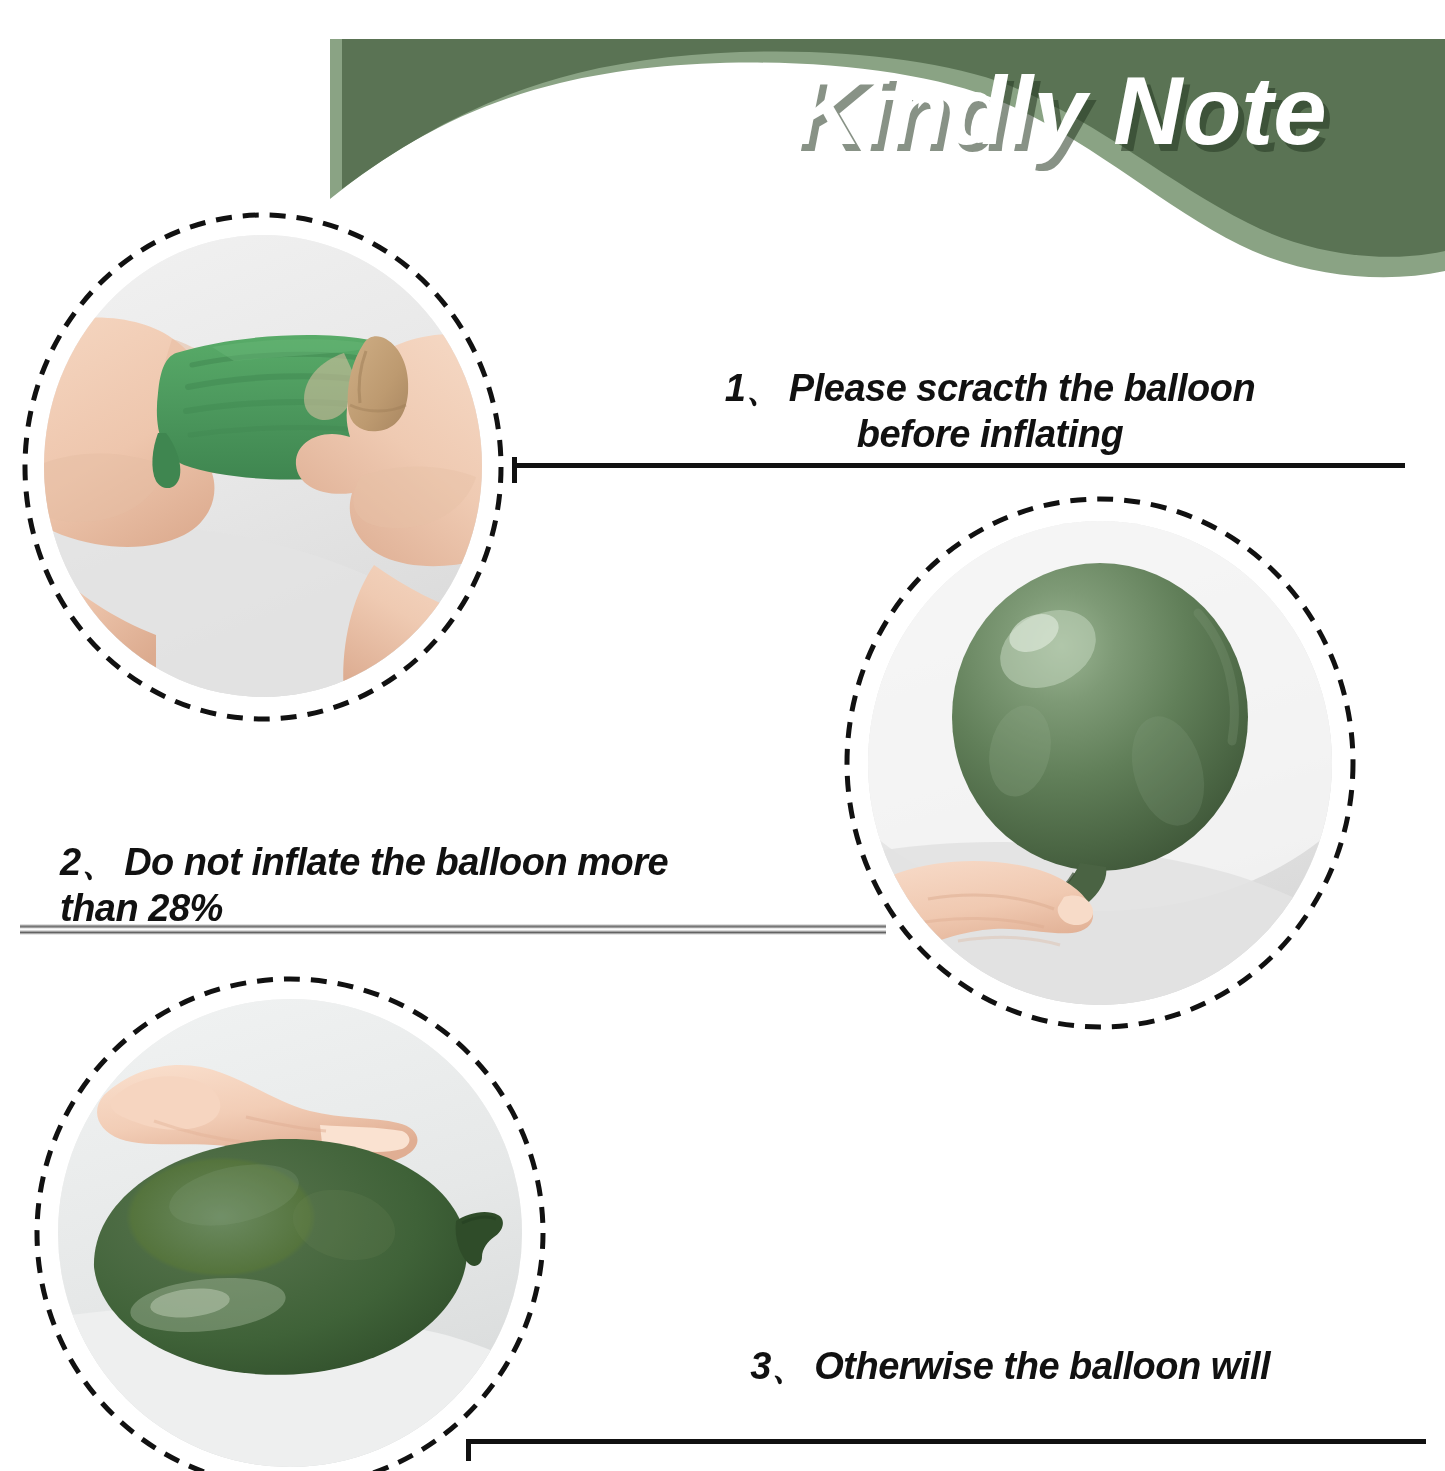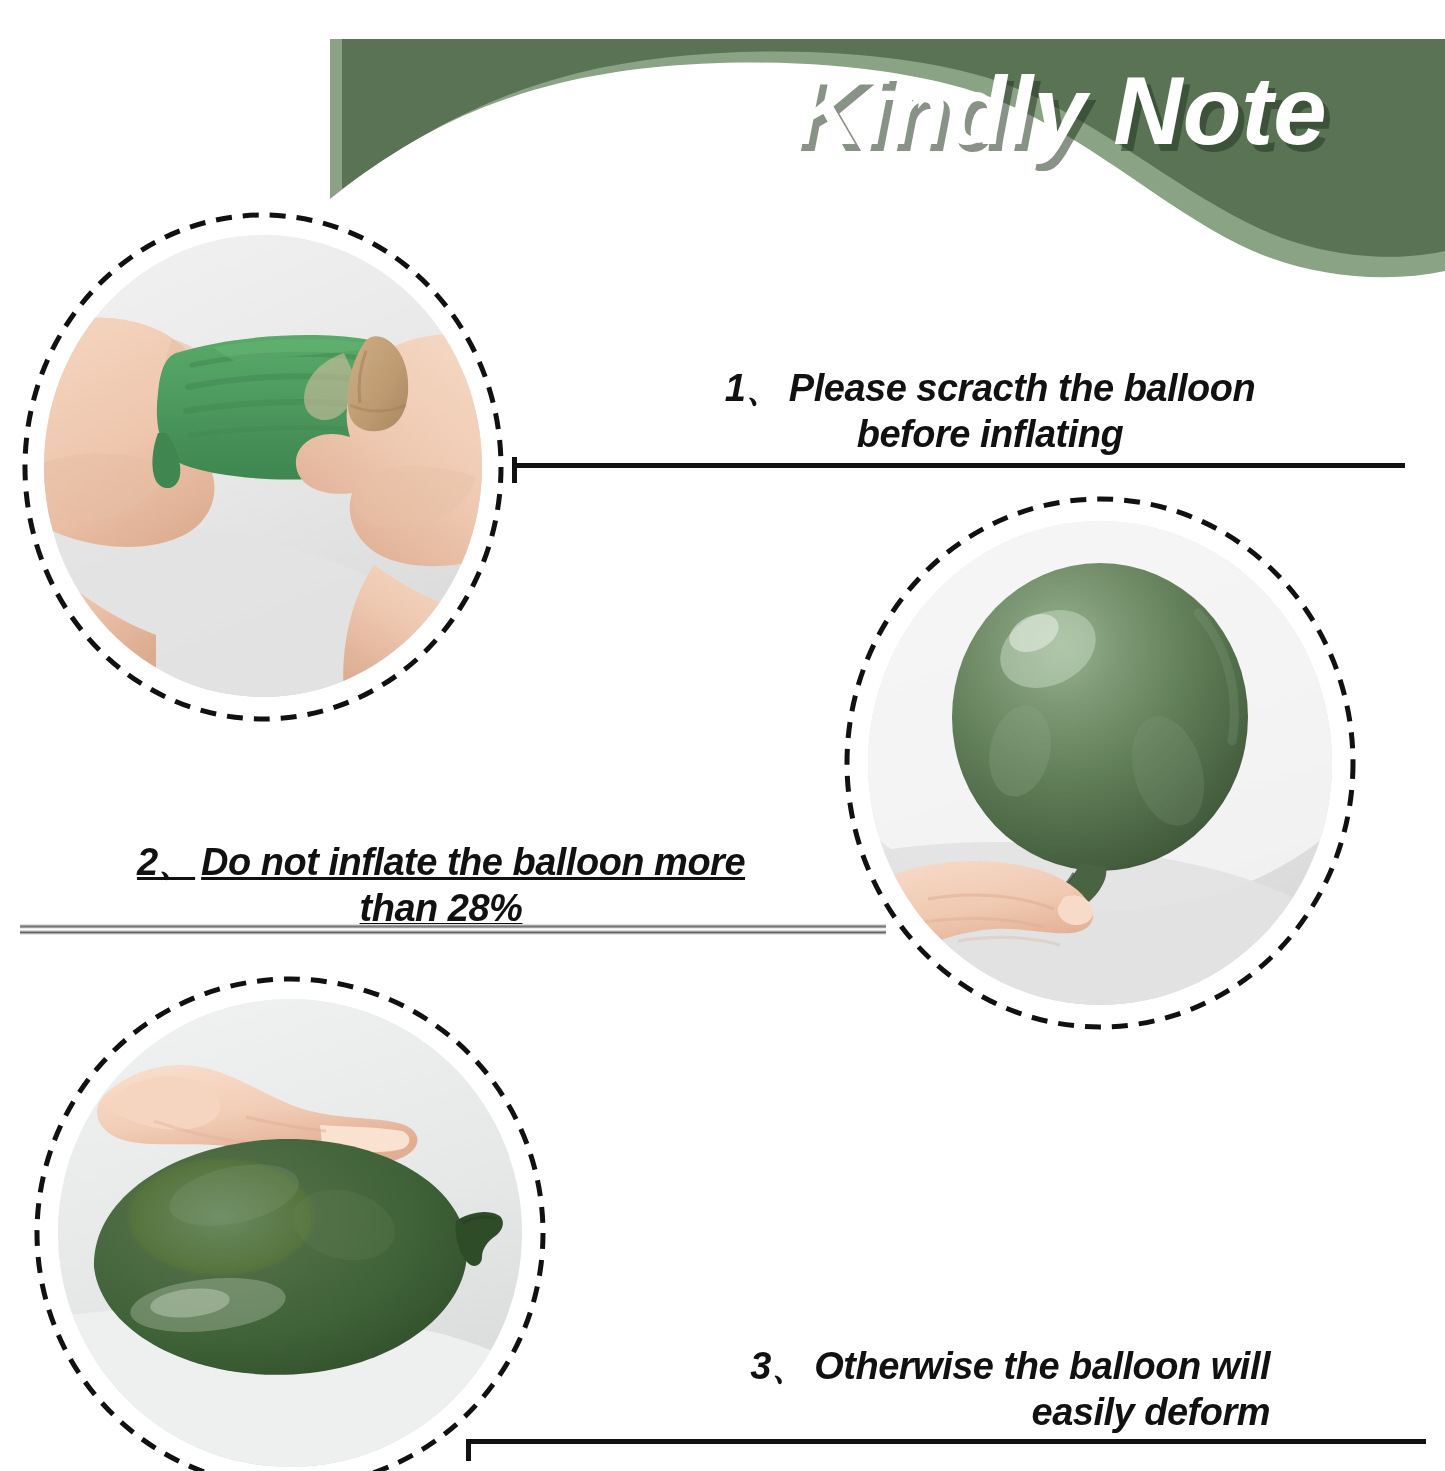--- a/index.html
+++ b/index.html
@@ -81,21 +81,21 @@
     line-height: 1.22;
     letter-spacing: -0.5px;
   }
   .step-line1 { display: block; white-space: nowrap; }
   .step-line2 { display: block; white-space: nowrap; }
 
   #step1-text { left: 660px; top: 326px; width: 660px; text-align: center; }
   #step1-text .step-line1 { text-align: center; }
   #step1-text .step-line2 { text-align: center; }
 
-  #step2-text { left: 76px; top: 800px; width: 730px; text-align: center; text-decoration: underline; }
+  #step2-text { left: 60px; top: 800px; width: 730px; text-align: left; }
   #step3-text { left: 610px; top: 1304px; width: 660px; text-align: right; }
 
   .num-prefix { margin-right: 6px; }
 
   
   .rule-black {
     position: absolute;
     background: #111111;
     height: 5px;
   }
@@ -324,18 +324,17 @@
       <span class="num-prefix">2、</span><span>Do not inflate the balloon more</span>
     </span>
     <span class="step-line2">than 28%</span>
   </div>
   <div class="rule-silver" style="left:20px; top:885px; width:866px;"></div>
 
   <div class="step-text" id="step3-text">
     <span class="step-line1">
       <span class="num-prefix">3、</span><span>Otherwise the balloon will</span>
     </span>
-    <span class="step-line2">easily deform</span>
   </div>
   <div class="rule-tick" style="left:466px; top:1400px; height:22px;"></div>
   <div class="rule-black" style="left:466px; top:1400px; width:960px;"></div>
 
 </div>
 
 </body></html>

